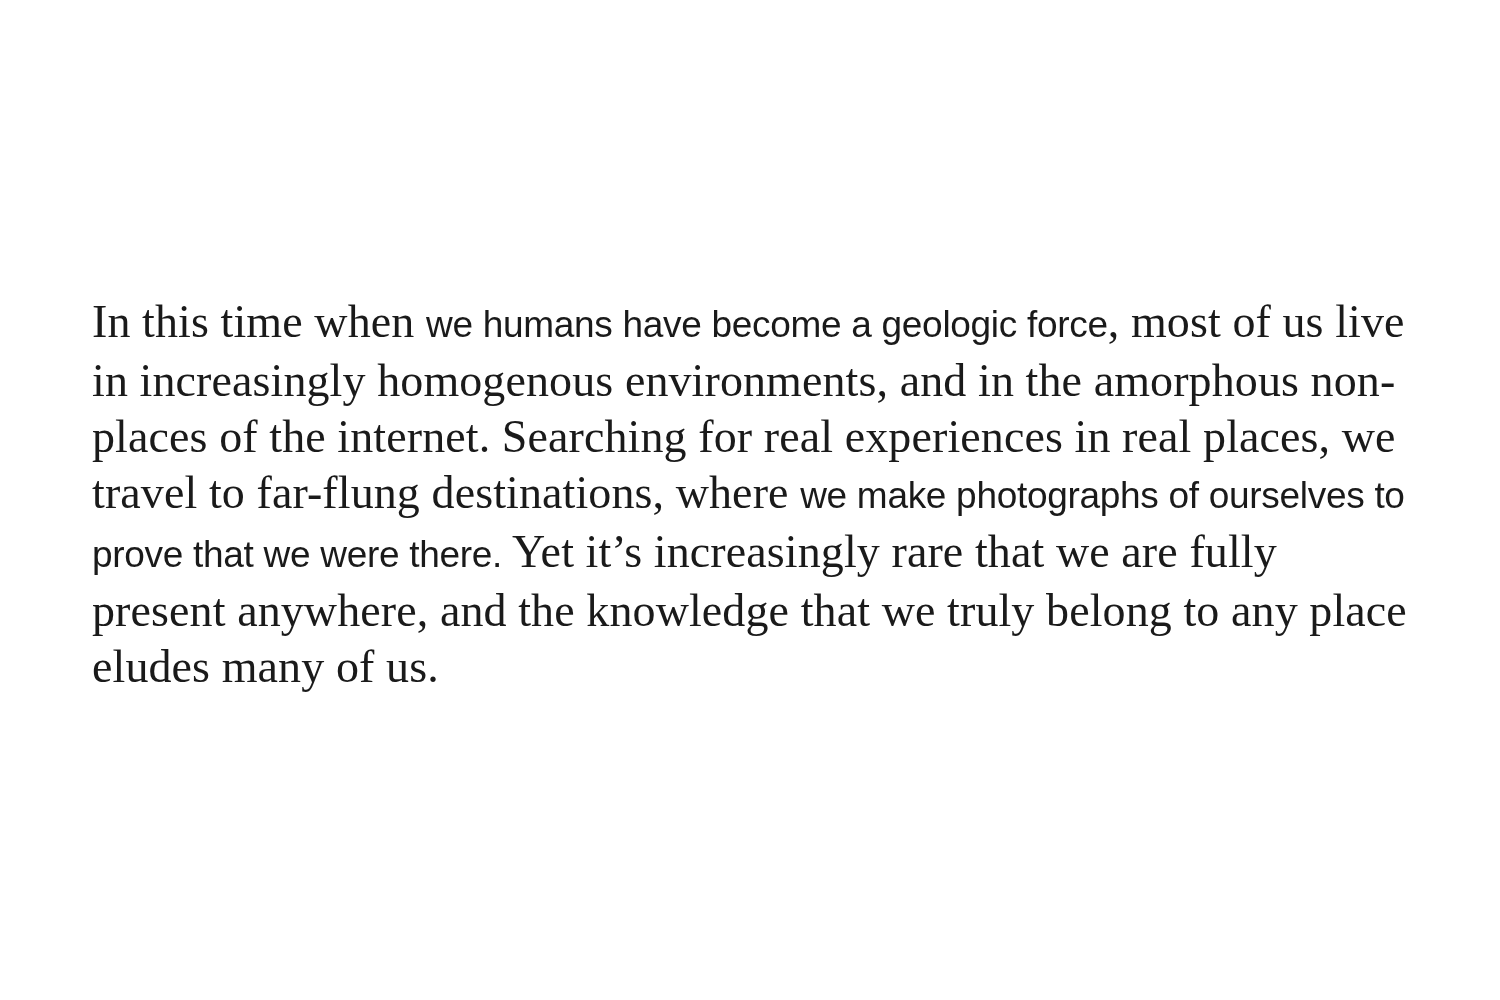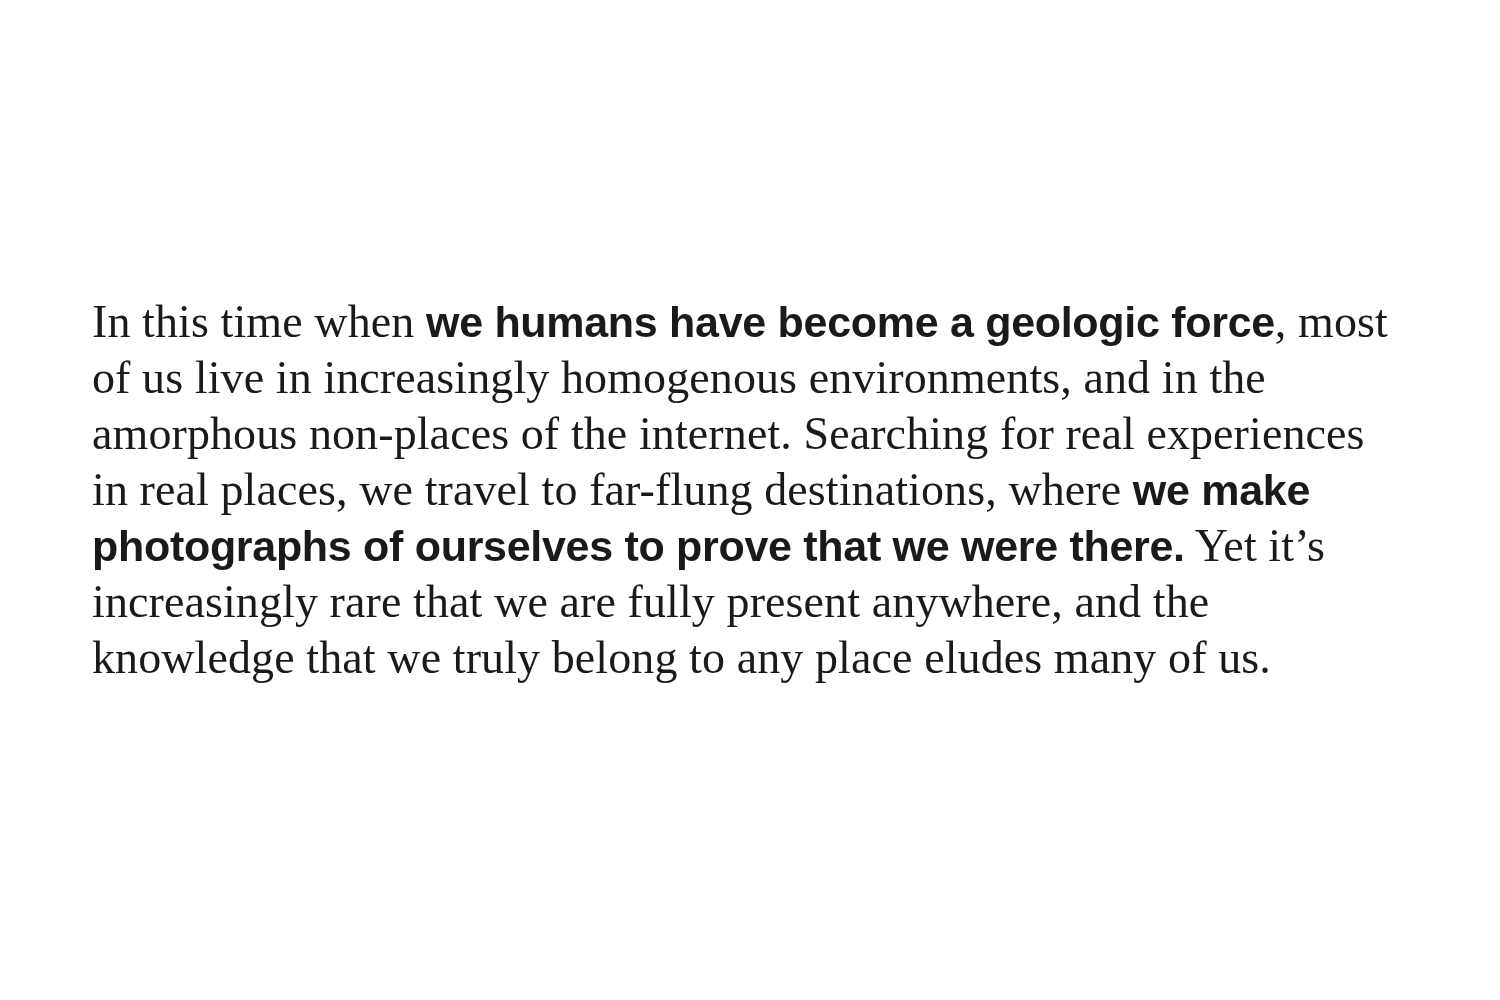--- a/index.html
+++ b/index.html
@@ -29,22 +29,22 @@
     color: #1a1a1a;
     letter-spacing: 0.1px;
     text-align: left;
   }
   .passage .serif {
     font-family: "Liberation Serif", serif;
     font-weight: 400;
   }
   .passage .sans {
     font-family: "Liberation Sans", sans-serif;
-    font-weight: 700;
-    font-size: 43px;
+    font-weight: 400;
+    font-size: 37px;
     letter-spacing: -0.3px;
   }
 </style>
 </head>
 <body>
 
 <div class="page">
   <p class="passage">
     <span class="serif">In this time when </span><span class="sans">we humans have become a geologic force</span><span class="serif">, most of us live in increasingly homogenous environments, and in the amorphous non-places of the internet. Searching for real experiences in real places, we travel to far-flung destinations, where </span><span class="sans">we make photographs of ourselves to prove that we were there.</span><span class="serif"> Yet it’s increasingly rare that we are fully present anywhere, and the knowledge that we truly belong to any place eludes many of us.</span>
   </p>

